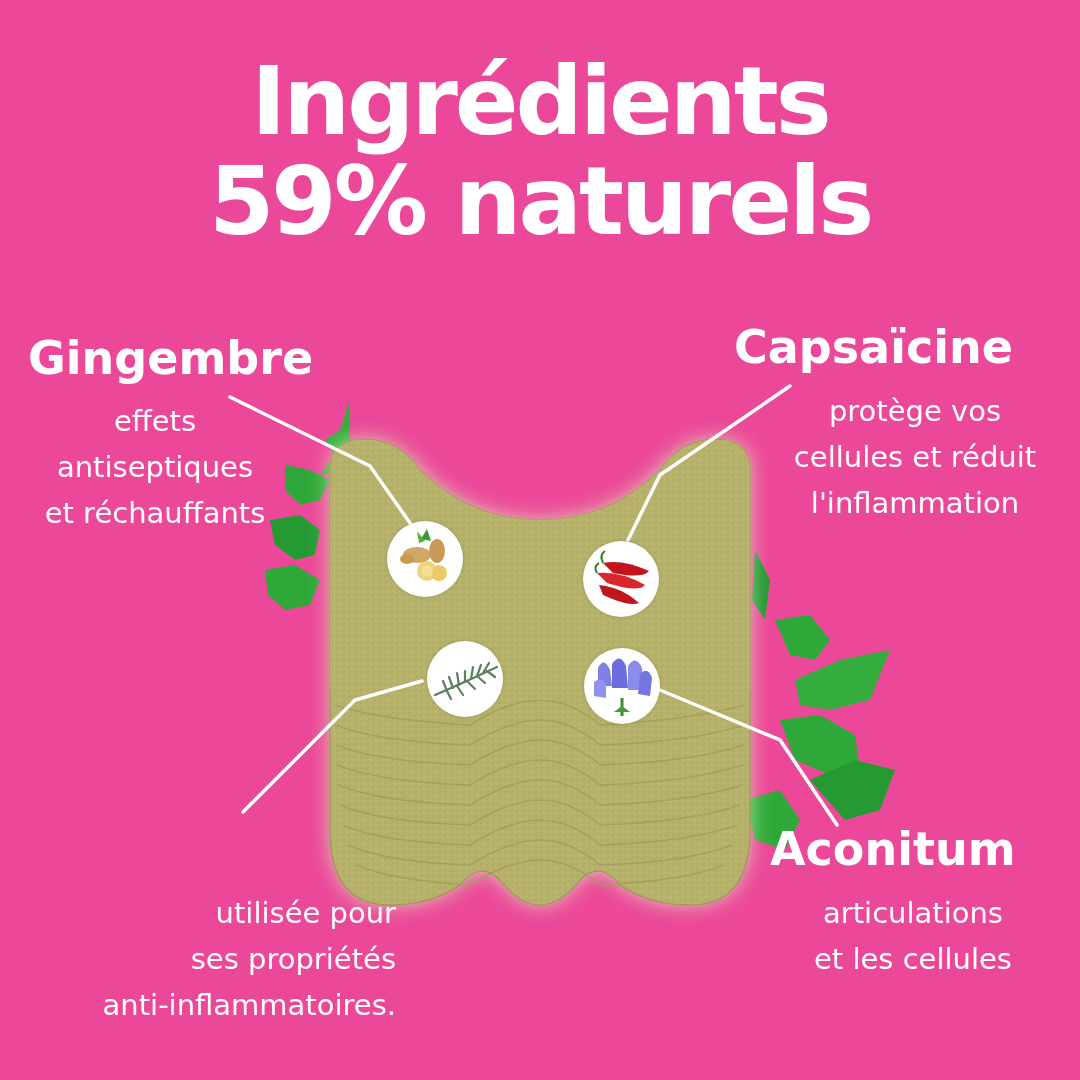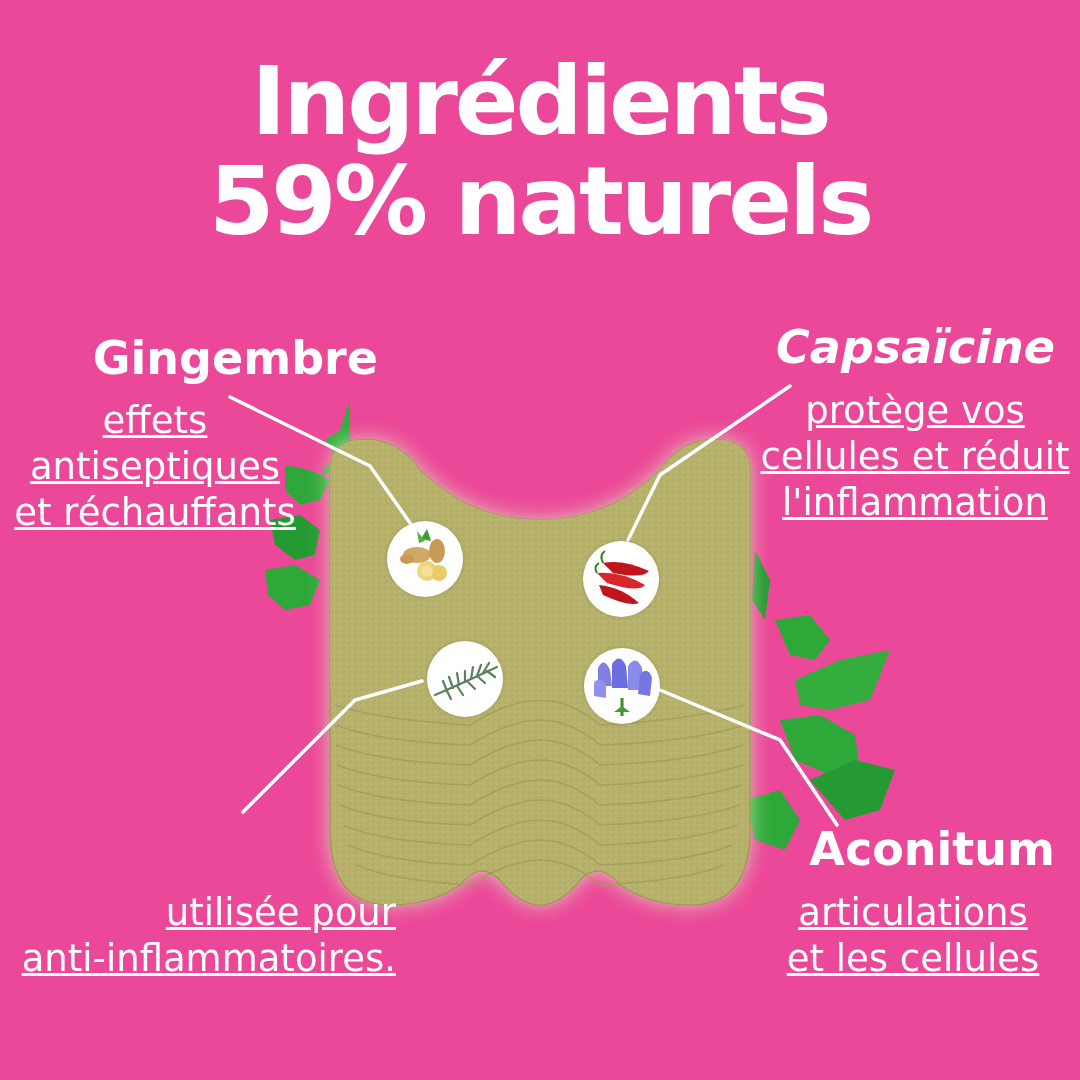--- a/index.html
+++ b/index.html
@@ -1,22 +1,22 @@
 <!DOCTYPE html>
 <html><head>
 <meta charset="utf-8">
 <style>
   html, body { margin:0; padding:0; }
   body { width:1080px; height:1080px; overflow:hidden; background:#80cb6a; font-family:"DejaVu Sans","Liberation Sans",sans-serif; color:#fff; }
   .canvas { position:relative; width:1080px; height:1080px; background:#ec4899;padding-left:40px; }
   .title { position:absolute; left:0; top:52px; width:1080px; text-align:center; font-weight:bold; font-size:94px; line-height:100px; letter-spacing:-3px; }
   .title div { white-space:nowrap; }
   .art { position:absolute; left:0; top:0; width:1080px; height:1080px; }
-  .ing-name { position:absolute; font-weight:bold; font-size:46px; line-height:52px; white-space:nowrap; text-align:right; }
-  .ing-desc { position:absolute; font-size:37px; line-height:46px; text-align:center; white-space:nowrap;text-decoration:underline; }
+  .ing-name { position:absolute; font-weight:bold; font-size:46px; line-height:52px; white-space:nowrap; text-align:left; }
+  .ing-desc { position:absolute; font-size:29px; line-height:46px; text-align:center; white-space:nowrap; }
   .circle { position:absolute; width:76px; height:76px; border-radius:50%; background:#fff; overflow:hidden; box-shadow:0 0 4px rgba(0,0,0,0.15); }
   .circle svg { width:76px; height:76px; display:block; }
 </style>
 </head>
 <body>
 
 <div class="canvas">
 
   <div class="title">
     <div>Ingrédients</div>
@@ -133,29 +133,30 @@
     </svg>
   </div>
 
   <div class="ing-name" style="left:28px;top:332px;width:350px;">Gingembre</div>
   <div class="ing-desc" style="left:0px;top:398px;width:310px;">
     <div>effets</div>
     <div>antiseptiques</div>
     <div>et réchauffants</div>
   </div>
 
-  <div class="ing-name" style="left:710px;top:321px;width:345px;font-style:italic;">Capsaïcine</div>
+  <div class="ing-name" style="left:734px;top:321px;width:345px;">Capsaïcine</div>
   <div class="ing-desc" style="left:760px;top:388px;width:310px;">
     <div>protège vos</div>
     <div>cellules et réduit</div>
     <div>l'inflammation</div>
   </div>
 
   <div class="ing-desc" style="left:0px;top:890px;width:396px;text-align:right;">
     <div>utilisée pour</div>
+    <div>ses propriétés</div>
     <div>anti-inflammatoires.</div>
   </div>
 
   <div class="ing-name" style="left:770px;top:823px;width:285px;">Aconitum</div>
   <div class="ing-desc" style="left:760px;top:890px;width:306px;">
     <div>articulations</div>
     <div>et les cellules</div>
   </div>
 
 </div>

